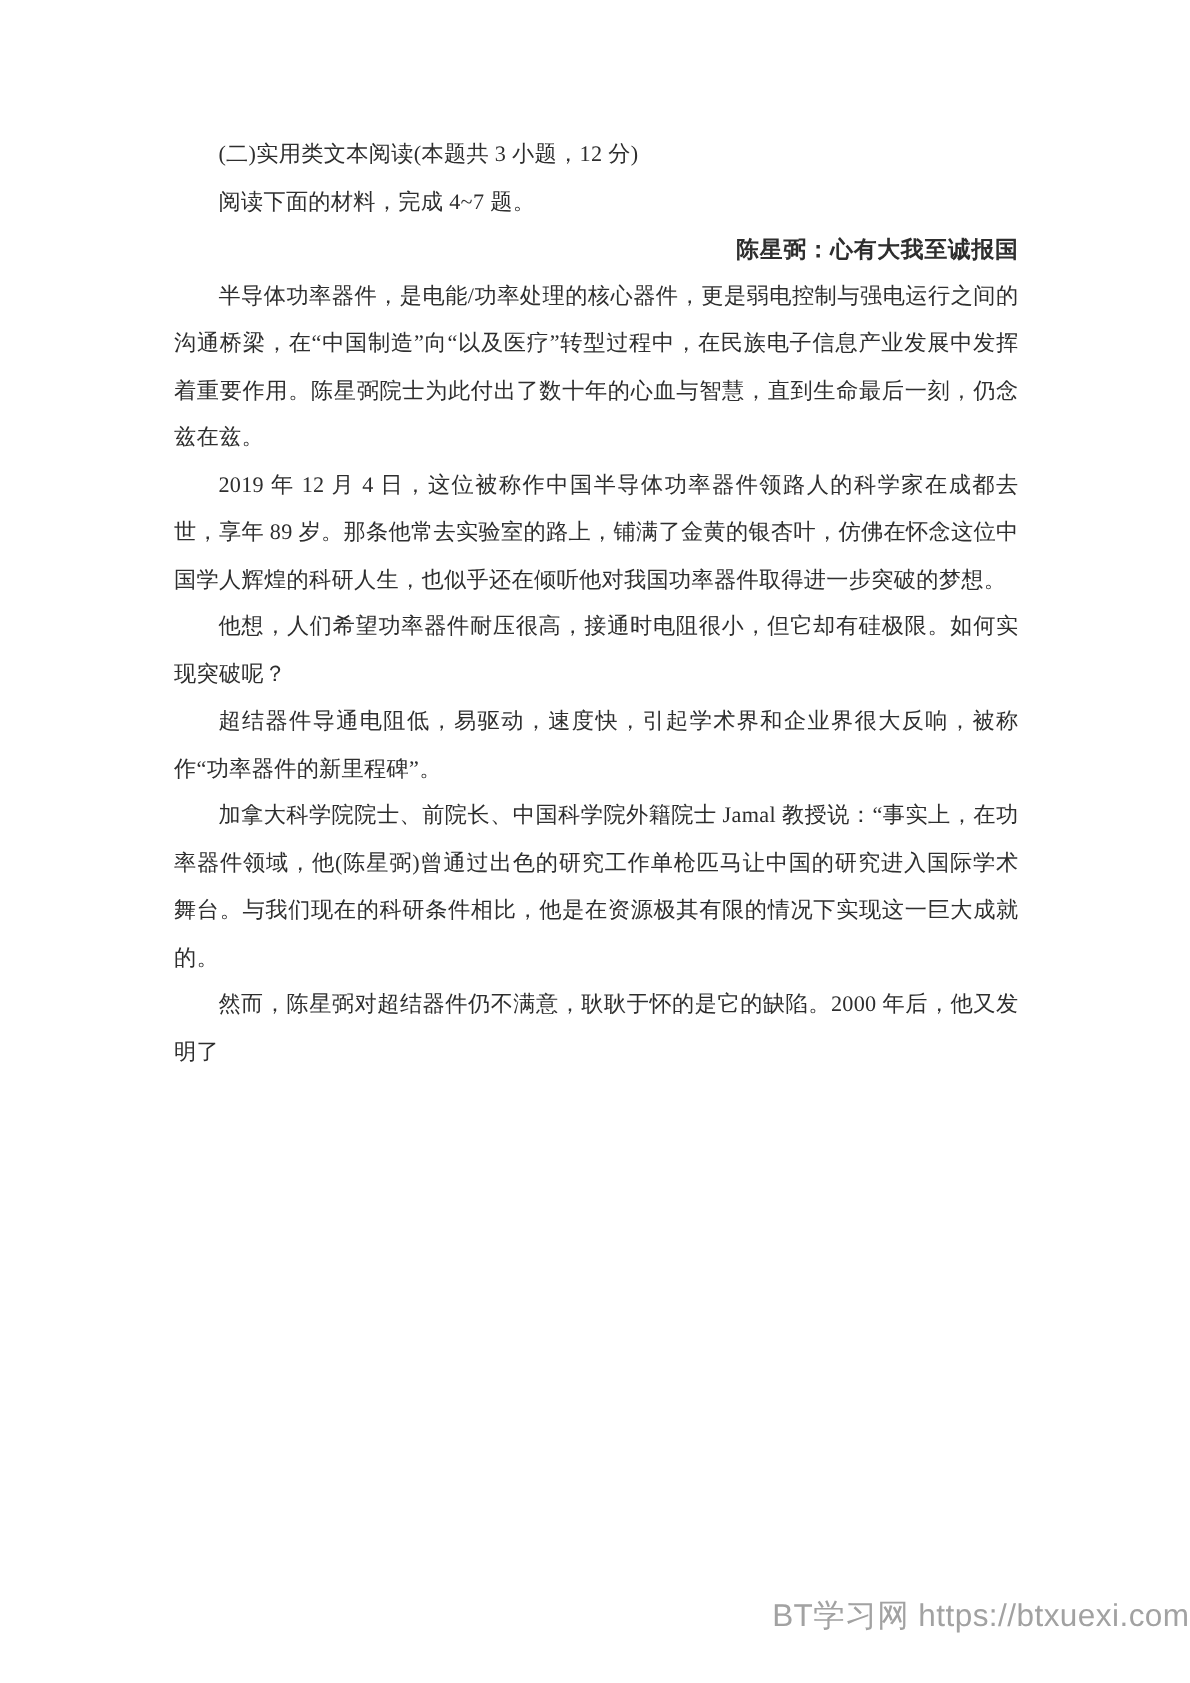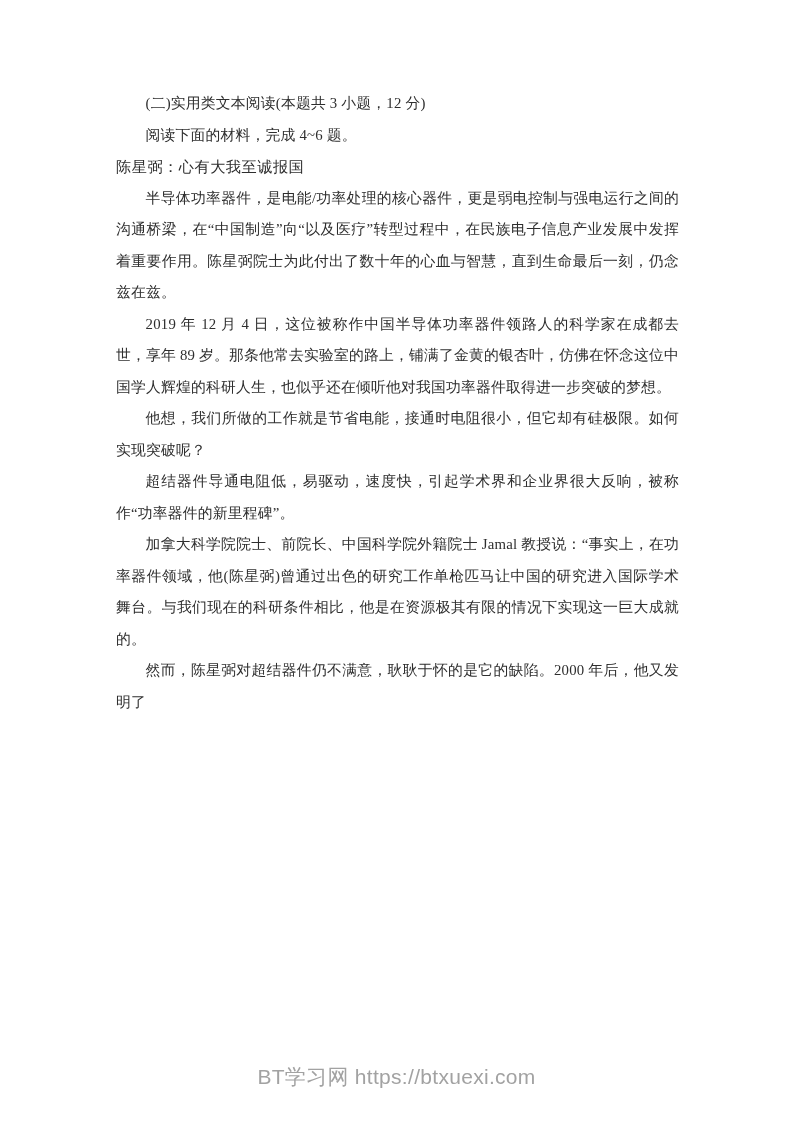--- a/index.html
+++ b/index.html
@@ -35,48 +35,48 @@
   }
   .content p {
     margin: 0;
     padding: 0;
     text-indent: 2em;
   }
   .content .passage-title {
     margin: 0;
     padding: 0;
     text-indent: 0;
-    text-align: left;
+    text-align: right;
     font-size: 15.2px;
-    font-weight: 400;
+    font-weight: 700;
     letter-spacing: 0.5px;
   }
   .footer {
     position: absolute;
     left: 0;
     top: 1063px;
     width: 793px;
-    text-align: center;
+    text-align: right;
     font-family: "Liberation Sans", "DejaVu Sans", sans-serif;
     font-size: 21px;
     color: #a2a2a2;
     letter-spacing: 0.3px;
   }
 </style>
 </head>
 <body>
 
 <div class="page">
   <div class="content">
     <p>(二)实用类文本阅读(本题共 3 小题，12 分)</p>
-    <p>阅读下面的材料，完成 4~6 题。</p>
+    <p>阅读下面的材料，完成 4~7 题。</p>
     <p class="passage-title">陈星弼：心有大我至诚报国</p>
     <p>半导体功率器件，是电能/功率处理的核心器件，更是弱电控制与强电运行之间的沟通桥梁，在“中国制造”向“以及医疗”转型过程中，在民族电子信息产业发展中发挥着重要作用。陈星弼院士为此付出了数十年的心血与智慧，直到生命最后一刻，仍念兹在兹。</p>
     <p>2019 年 12 月 4 日，这位被称作中国半导体功率器件领路人的科学家在成都去世，享年 89 岁。那条他常去实验室的路上，铺满了金黄的银杏叶，仿佛在怀念这位中国学人辉煌的科研人生，也似乎还在倾听他对我国功率器件取得进一步突破的梦想。</p>
-    <p>他想，我们所做的工作就是节省电能，接通时电阻很小，但它却有硅极限。如何实现突破呢？</p>
+    <p>他想，人们希望功率器件耐压很高，接通时电阻很小，但它却有硅极限。如何实现突破呢？</p>
     <p>超结器件导通电阻低，易驱动，速度快，引起学术界和企业界很大反响，被称作“功率器件的新里程碑”。</p>
     <p>加拿大科学院院士、前院长、中国科学院外籍院士 Jamal 教授说：“事实上，在功率器件领域，他(陈星弼)曾通过出色的研究工作单枪匹马让中国的研究进入国际学术舞台。与我们现在的科研条件相比，他是在资源极其有限的情况下实现这一巨大成就的。</p>
     <p>然而，陈星弼对超结器件仍不满意，耿耿于怀的是它的缺陷。2000 年后，他又发明了</p>
   </div>
 
   <div class="footer">
     <span>BT学习网 https://btxuexi.com</span>
   </div>
 </div>
 

